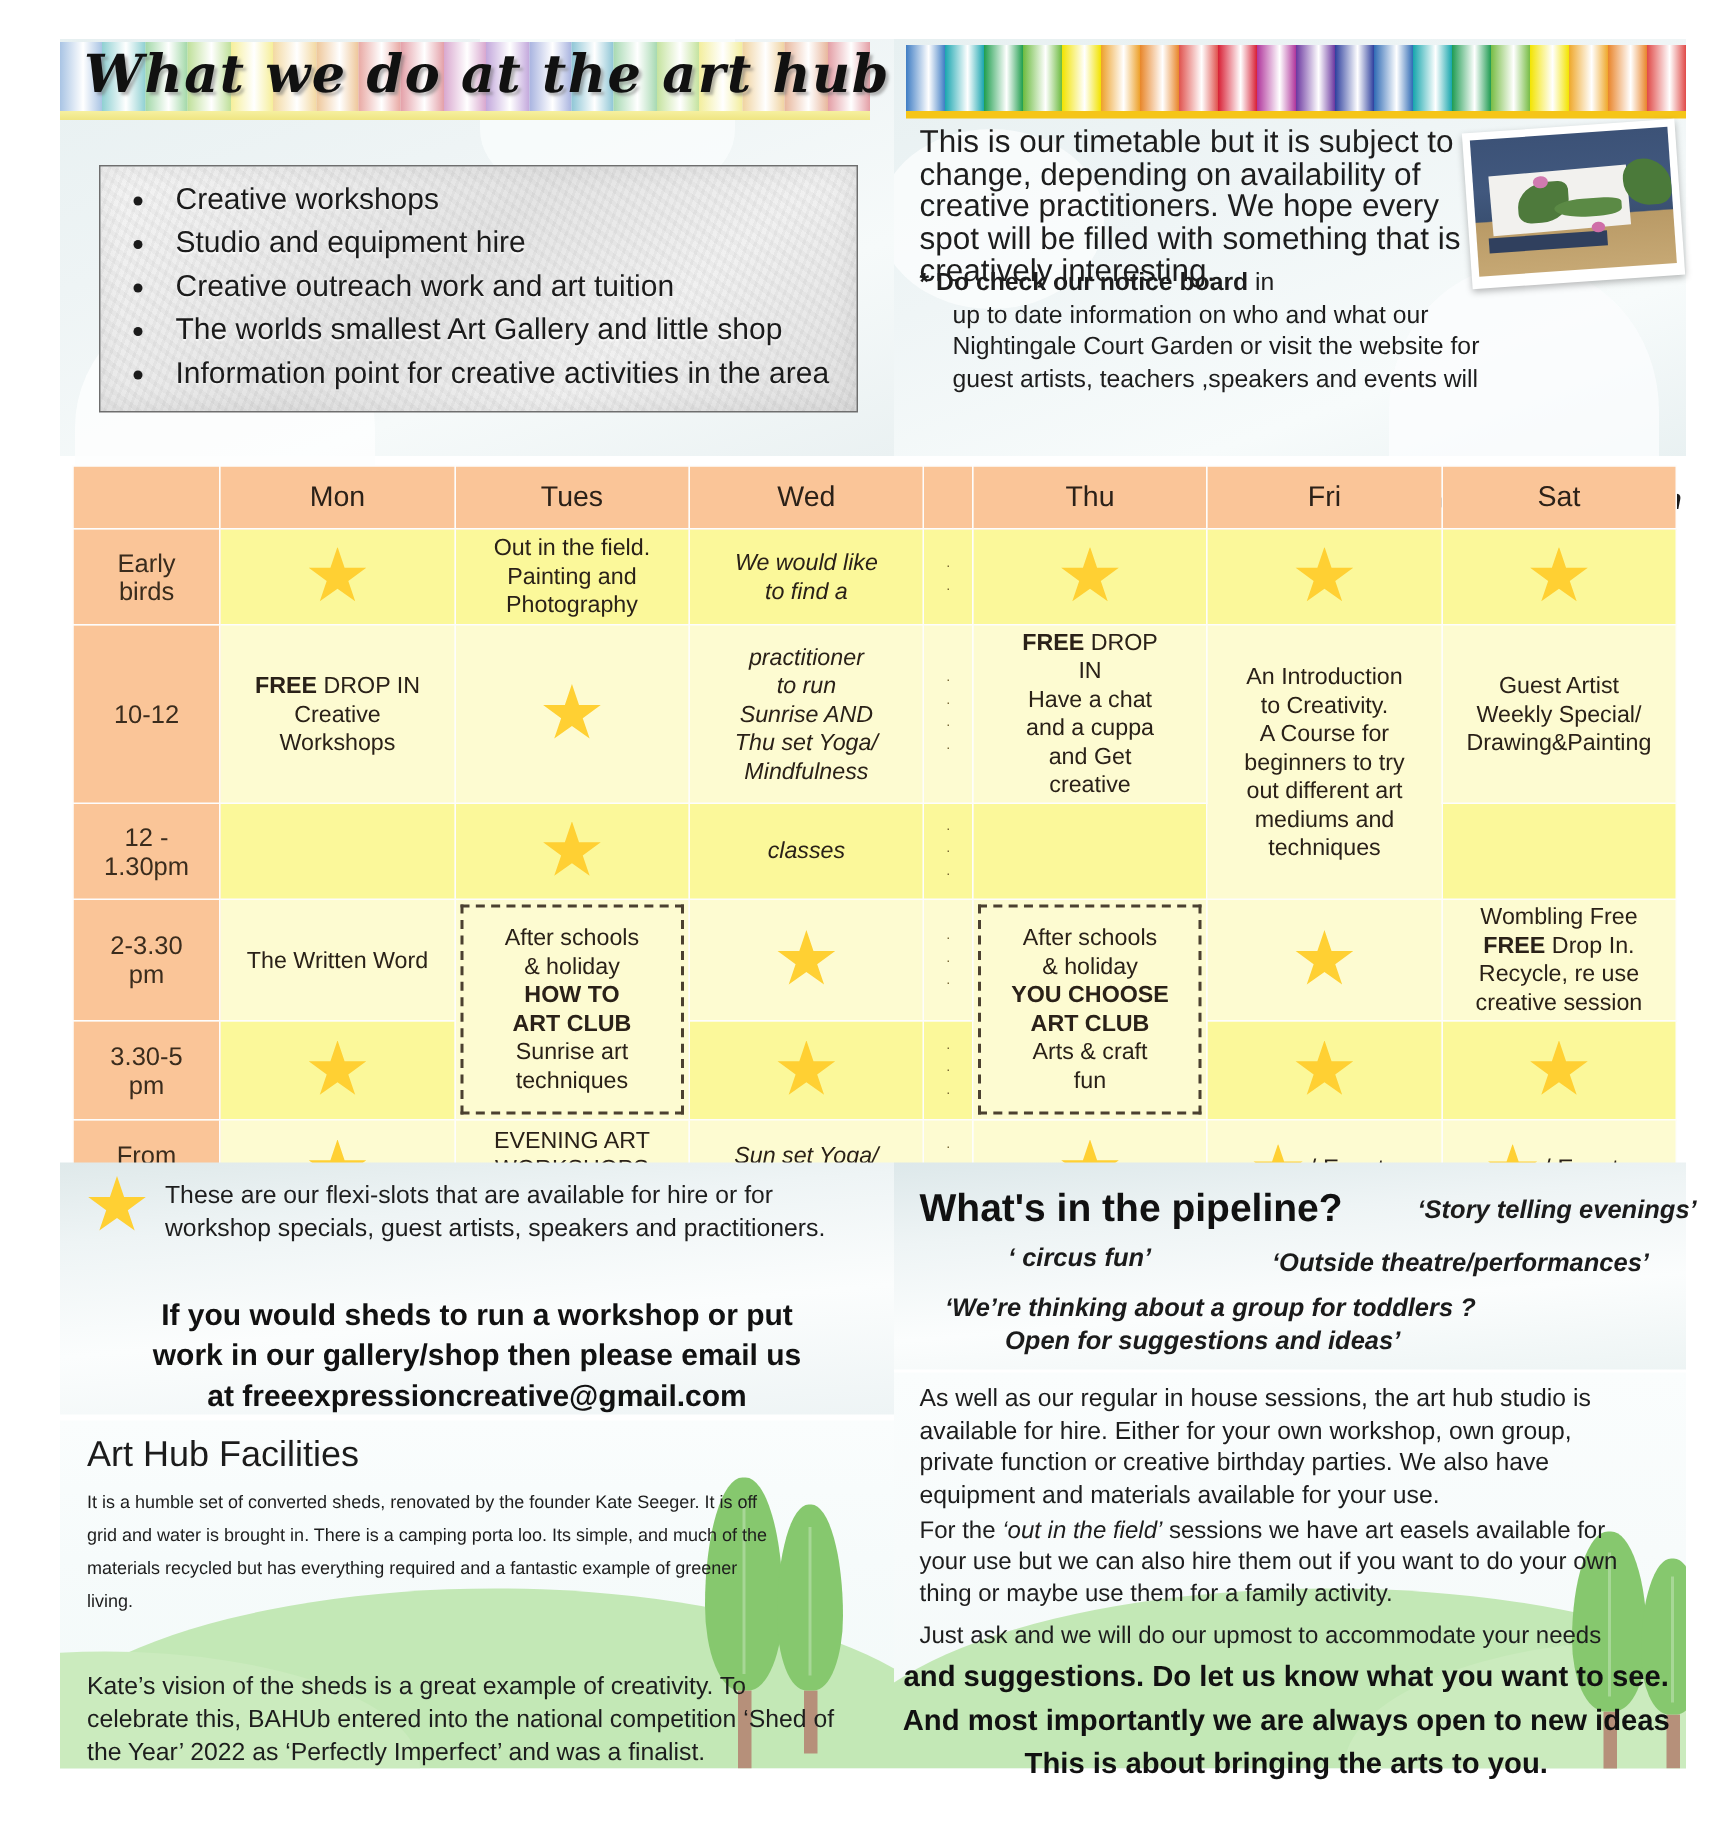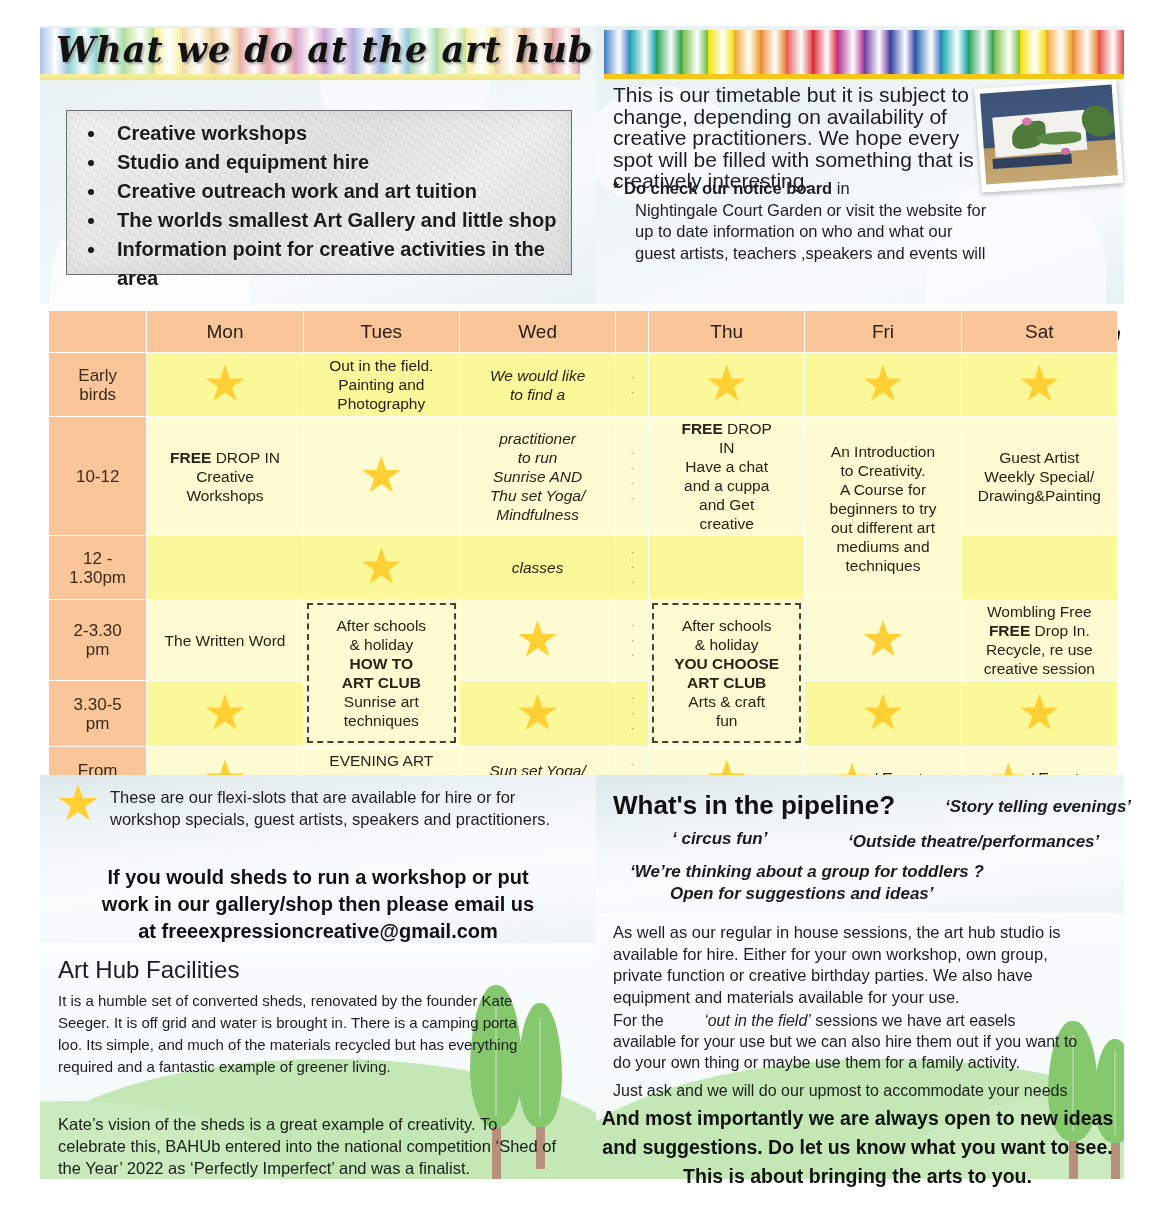--- a/index.html
+++ b/index.html
@@ -52,21 +52,20 @@
       repeating-linear-gradient(37deg, rgba(0,0,0,.022) 0 3px, rgba(255,255,255,.04) 3px 7px),
       linear-gradient(140deg,#f3f3f3,#e2e2e2 45%,#efefef 70%,#dedede);
     box-shadow:inset 0 0 18px rgba(0,0,0,.07);
     padding:8px 6px 0 18px;
   }
   #bullet-box ul{ margin:0; padding:0 0 0 22px; list-style:disc; }
   #bullet-box li{
     font-family:"Liberation Sans", sans-serif;
     font-size:20px; line-height:29px; color:#1b1b1b;
     padding-left:10px;
-    font-weight:bold;
   }
   #bullet-box li span{ text-shadow:0 1px 1px rgba(255,255,255,.8); }
 
   
   #right-top-panel{
     position:absolute; left:596px; top:26px; width:528px; height:278px;
     background:linear-gradient(160deg,#e7f0f1 0%,#eff5f6 40%,#f7fbfb 75%,#e9f1f2 100%);
     overflow:hidden;
   }
   #right-top-panel .blobA{
@@ -221,21 +220,21 @@
     background:rgba(255,255,255,.28); transform:translateX(-50%);
   }
   .tree .trunk{
     width:9px; background:#b6907a; margin:0 auto;
   }
   #facilities-title{
     position:absolute; left:58px; top:956px; font-size:24px; color:#1c1c1c;
   }
   #facilities-p1{
     position:absolute; left:58px; top:990px; width:462px;
-    font-size:15px; line-height:22px; color:#1d1d1d;
+    font-size:12px; line-height:22px; color:#1d1d1d;
   }
   #facilities-p2{
     position:absolute; left:58px; top:1113px; width:500px;
     font-size:16.5px; line-height:22px; color:#1d1d1d;
   }
 
   
   #pipeline-panel{
     position:absolute; left:596px; top:775px; width:528px; height:138px;
     background:linear-gradient(175deg,#dde8ea 0%,#eef4f5 30%,#fbfdfd 65%,#edf4f4 100%);
@@ -268,21 +267,21 @@
   }
   #studio-p3{
     position:absolute; left:613px; top:1080px; width:490px;
     font-size:16px; line-height:21px; color:#1d1d1d;
   }
   #studio-cta{
     position:absolute; left:600px; top:1104px; width:515px;
     text-align:center; font-weight:700; font-size:19.5px; line-height:29px; color:#111;
   }
   .b{ font-weight:700; }
-  .i{ font-style:italic;margin-left:36px; }
+  .i{ font-style:italic; }
 </style>
 </head>
 <body>
 
 <div id="left-top-panel">
   <div class="blob1"></div>
   <div class="blob2"></div>
 </div>
 
 <div id="title-banner">
@@ -345,22 +344,22 @@
     <div class="sw" style="background: linear-gradient(90deg, rgb(233, 133, 43) 0%, rgb(255, 255, 255) 58%, rgb(233, 133, 43) 100%);"></div>
     <div class="sw" style="background: linear-gradient(90deg, rgb(224, 74, 72) 0%, rgb(255, 255, 255) 58%, rgb(224, 74, 72) 100%);"></div>
   </div>
 <div id="rainbow-underline"></div>
 
 <div id="intro-text">This is our timetable but it is subject to change, depending on availability of creative practitioners.  We hope every spot will be filled with something that is creatively interesting.</div>
 
 <div id="notice-text">
   <span class="b">*</span>
   <span class="b">Do check our notice board</span><span> in</span>
+  <span class="ind">up to date information on who and what our</span>
   <span class="ind">Nightingale Court Garden or visit the website for</span>
-  <span class="ind">up to date information on who and what our</span>
   <span class="ind">guest artists, teachers ,speakers and events will</span>
 </div>
 
 <div id="website-line">www.free-expression.com</div>
 
 <div id="photo">
   <div class="inner">
     <div class="paper"></div>
     <div class="bar"></div>
     <div class="leafA"></div>
@@ -604,16 +603,16 @@
   </div>
   <div class="tree" style="left:498px; top:124px; width:42px;">
     <div class="crown" style="height:104px"></div>
     <div class="trunk" style="height:36px"></div>
   </div>
 </div>
 <div id="studio-p1">As well as our regular in house sessions, the art hub studio is available for hire.  Either for your own workshop, own group, private function or creative birthday parties.  We also have equipment and materials available for your use.</div>
 <div id="studio-p2"><span>For the </span><span class="i">‘out in the field’</span><span> sessions we have art easels available for your use but we can also hire them out if you want to do your own thing or maybe use them for a family activity.</span></div>
 <div id="studio-p3">Just ask and we will do our upmost to accommodate your needs</div>
 <div id="studio-cta">
+  <div>and suggestions.  Do let us know what you want to see.</div>
   <div>And most importantly we are always open to new ideas</div>
-  <div>and suggestions.  Do let us know what you want to see.</div>
   <div>This is about bringing the arts to you.</div>
 </div>
 
 </body></html>

